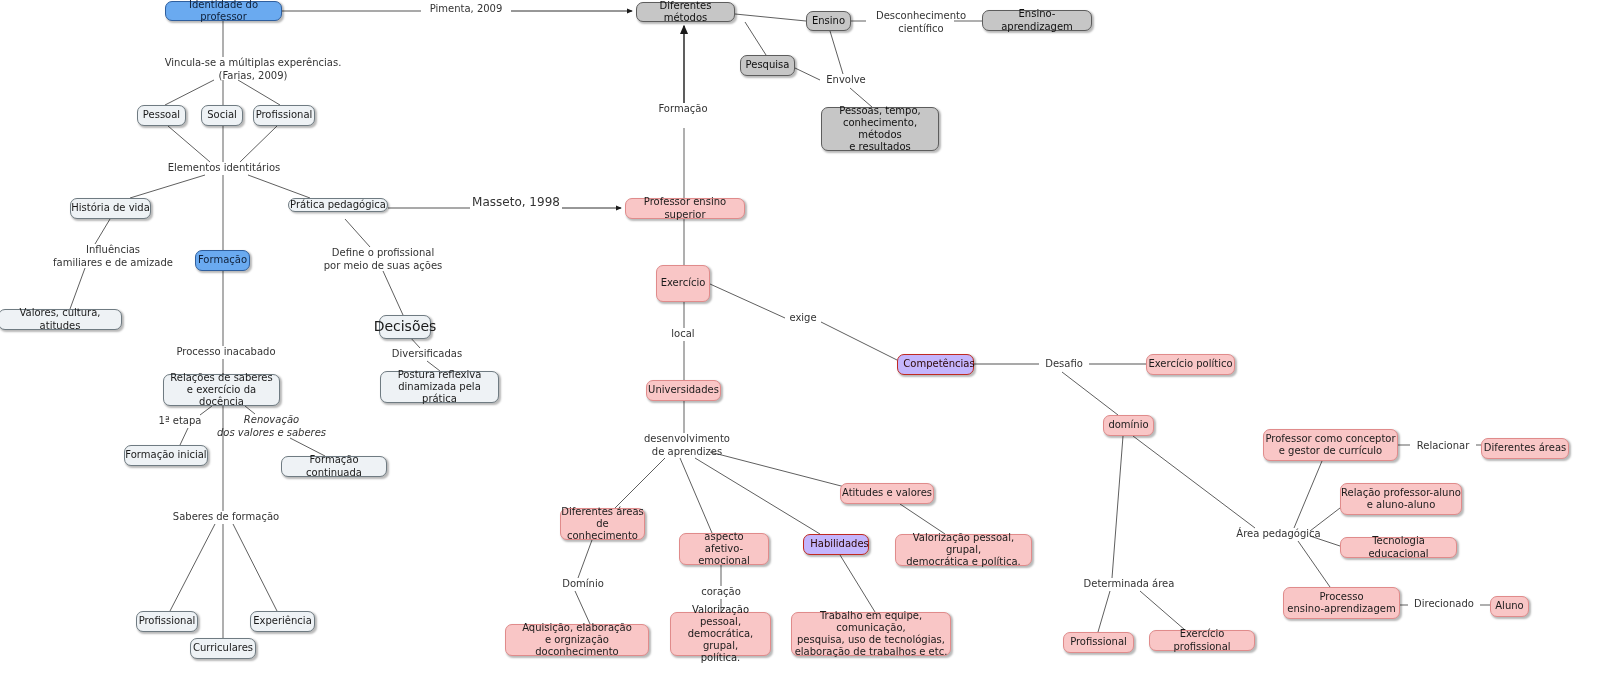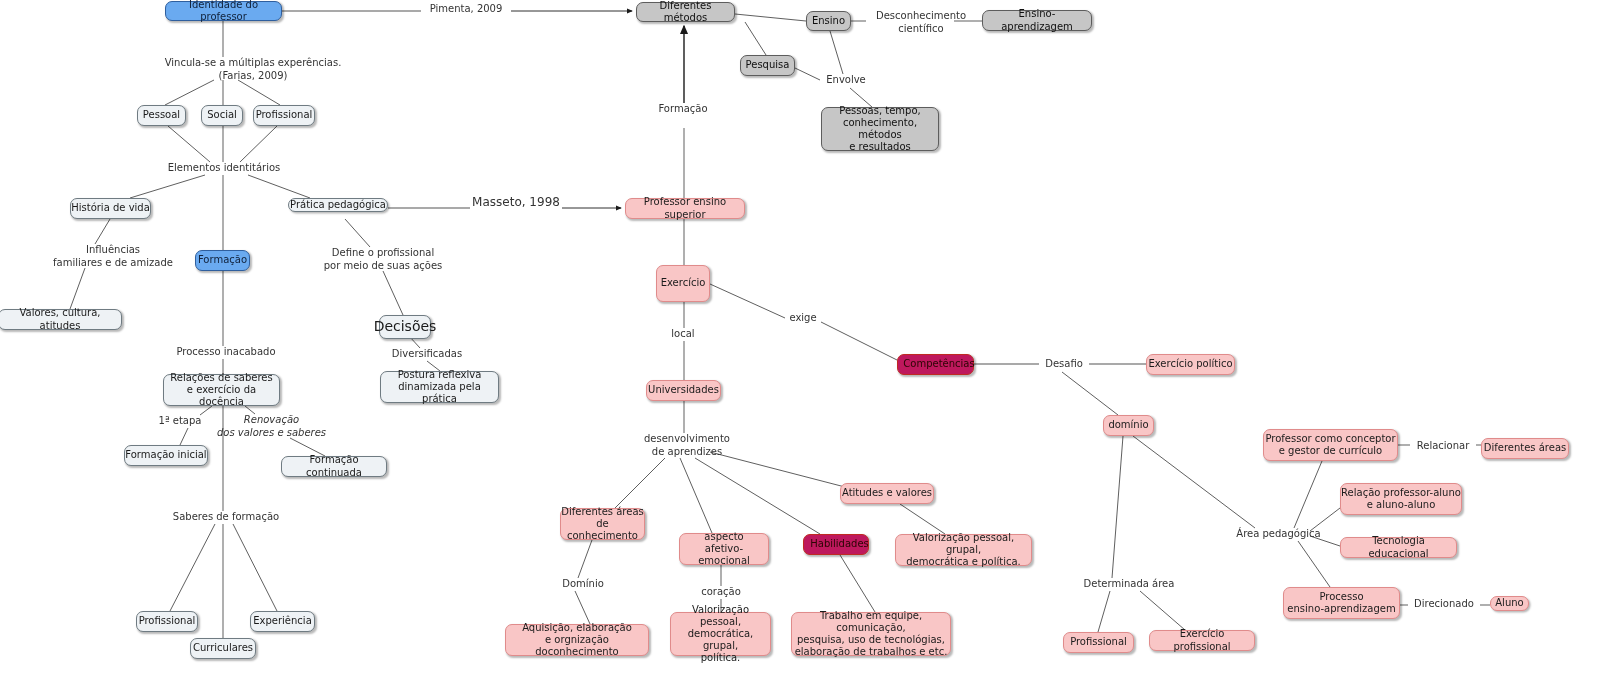--- a/index.html
+++ b/index.html
@@ -7,21 +7,21 @@
        font-family:"DejaVu Sans","Liberation Sans",sans-serif;overflow:hidden;}
   #edges{position:absolute;left:0;top:0;width:1600px;height:675px;}
   .node{position:absolute;box-sizing:border-box;display:flex;align-items:center;
         justify-content:center;text-align:center;border-radius:7px;
         border:1px solid #7a7a7a;line-height:1.22;white-space:pre-line;
         box-shadow:1.5px 1.5px 2px rgba(0,0,0,.28);}
   .n-gray-l{background:#eef2f5;border-color:#6f7b82;color:#1a1a1a;}
   .n-blue  {background:#6aaaf0;border-color:#2f5f9e;color:#10213a;}
   .n-gray  {background:#c6c6c6;border-color:#5d5d5d;color:#101010;}
   .n-pink  {background:#f9c6c6;border-color:#e08b8b;color:#1b1b1b;}
-  .n-red   {background:#be185d;border-color:#c02a22;color:#2b0603;padding-left:7px;}
+  .n-red   {background:#c4b5fd;border-color:#c02a22;color:#2b0603;padding-left:7px;}
   .lbl{position:absolute;color:#333333;text-align:center;white-space:pre-line;
        line-height:1.25;pointer-events:none;}
 </style>
 </head>
 <body>
 
 <div id="map">
   <svg id="edges" viewBox="0 0 1600 675" xmlns="http://www.w3.org/2000/svg">
     <defs>
       <marker id="arrowhead" markerWidth="7" markerHeight="7" refX="6" refY="3" orient="auto" markerUnits="strokeWidth">
@@ -150,21 +150,21 @@
 pesquisa, uso de tecnológias,
 elaboração de trabalhos e etc.</div>
       <div class="node n-pink" style="left: 1263px; top: 429px; width: 135px; height: 32px; font-size: 10px;">Professor como conceptor
 e gestor de currículo</div>
       <div class="node n-pink" style="left: 1481px; top: 438px; width: 88px; height: 21px; font-size: 10px;">Diferentes áreas</div>
       <div class="node n-pink" style="left: 1340px; top: 483px; width: 122px; height: 32px; font-size: 10px;">Relação professor-aluno
 e aluno-aluno</div>
       <div class="node n-pink" style="left: 1340px; top: 537px; width: 117px; height: 21px; font-size: 10px;">Tecnologia educacional</div>
       <div class="node n-pink" style="left: 1283px; top: 587px; width: 117px; height: 32px; font-size: 10px;">Processo
 ensino-aprendizagem</div>
-      <div class="node n-pink" style="left: 1490px; top: 596px; width: 39px; height: 15px; font-size: 10px;">Aluno</div>
+      <div class="node n-pink" style="left: 1490px; top: 596px; width: 39px; height: 21px; font-size: 10px;">Aluno</div>
       <div class="node n-pink" style="left: 1063px; top: 632px; width: 71px; height: 21px; font-size: 10px;">Profissional</div>
       <div class="node n-pink" style="left: 1149px; top: 630px; width: 106px; height: 21px; font-size: 10px;">Exercício profissional</div>
     </div>
   <div id="label-layer">
       <div class="lbl" style="left: 421px; top: 3px; width: 90px; font-size: 10px;">Pimenta, 2009</div>
       <div class="lbl" style="left: 138px; top: 57px; width: 230px; font-size: 10px;">Vincula-se a múltiplas experências.
 (Farias, 2009)</div>
       <div class="lbl" style="left: 162px; top: 162px; width: 124px; font-size: 10px;">Elementos identitários</div>
       <div class="lbl" style="left: 33px; top: 244px; width: 160px; font-size: 10px;">Influências
 familiares e de amizade</div>

